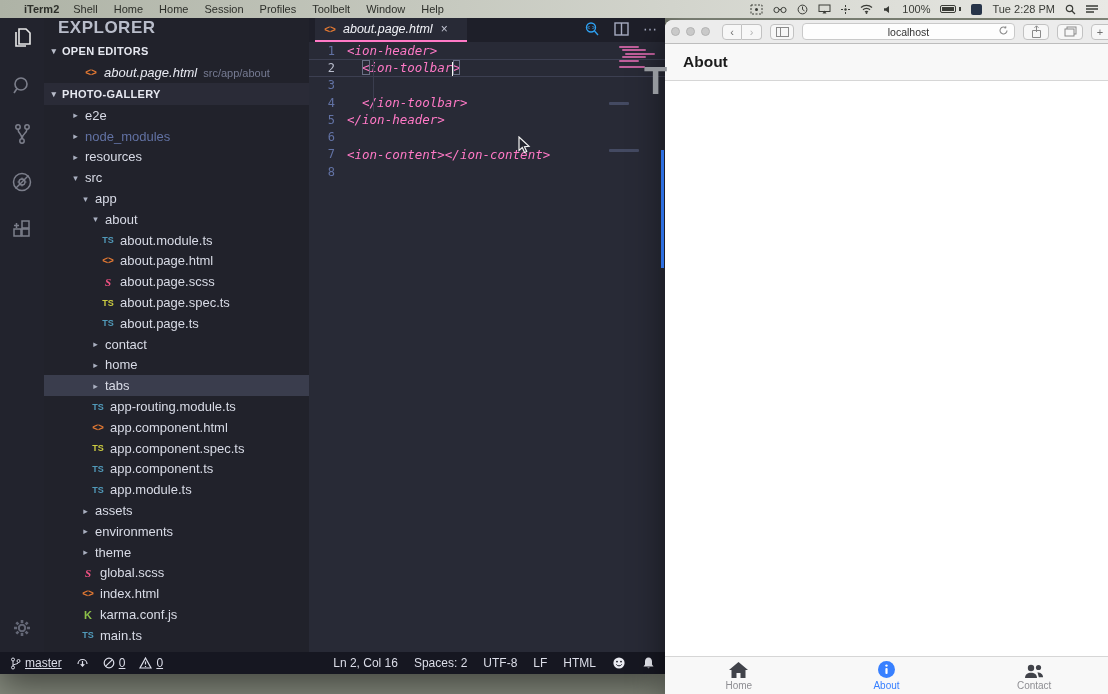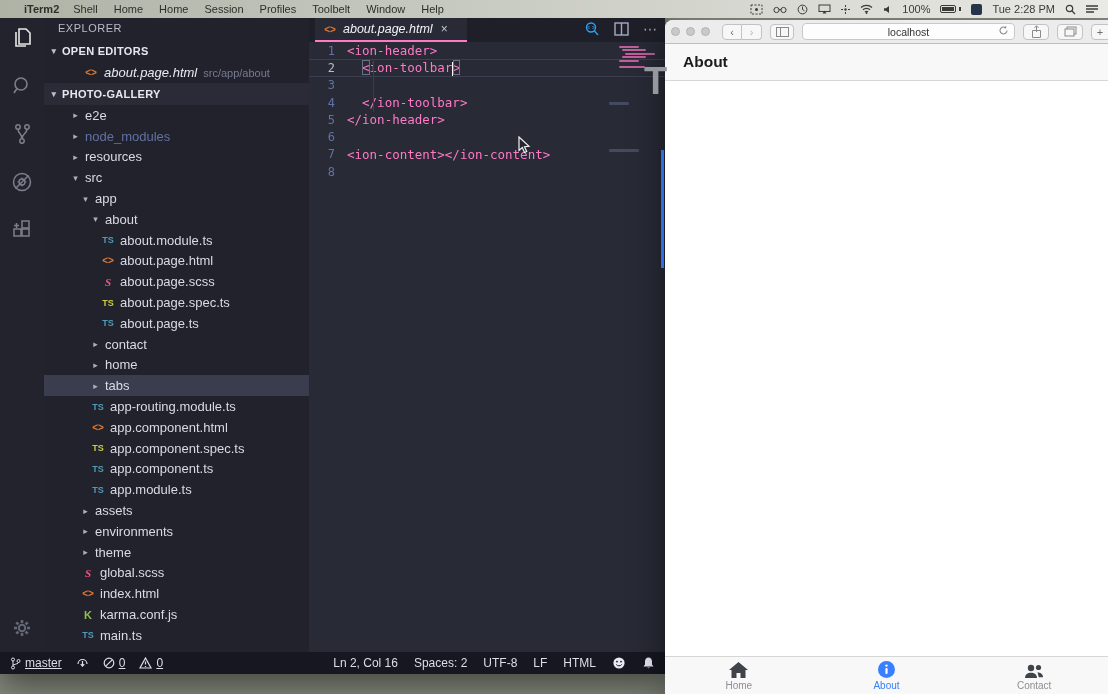--- a/index.html
+++ b/index.html
@@ -36,22 +36,22 @@
   .vs-main { flex:1; display:flex; min-height:0; }
 
   .activitybar { width:44px; background:#22232d; display:flex; flex-direction:column; align-items:center;
     padding-top:10px; gap:24px; flex:0 0 auto; position:relative; }
   .ab-icon { width:24px; height:24px; display:flex; align-items:center; justify-content:center; opacity:.55; }
   .ab-icon.active { opacity:1; }
   .ab-icon svg { display:block; }
   .ab-gear { position:absolute; bottom:12px; left:10px; }
 
   .sidebar { width:265px; background:#21222b; flex:0 0 auto; color:#ced2df; font-size:13px; overflow:hidden; }
-  .expl-title { height:24px; display:flex; align-items:center; padding-left:14px; font-size:11px;
-    letter-spacing:.5px; color:#b9bdca; }
+  .expl-title { height:24px; display:flex; align-items:center; padding-left:14px; font-size:17px;
+    letter-spacing:.5px; color:#b9bdca;font-weight:bold; }
   .sec-header { height:22px; display:flex; align-items:center; font-size:11px; font-weight:bold;
     color:#e6e8f0; letter-spacing:.3px; padding-left:5px; gap:3px; }
   .sec-header.banded { background:#2a2b37; }
   .sec-arrow { font-size:9px; color:#b9bdca; width:10px; text-align:center; }
   .oe-item { height:21px; display:flex; align-items:center; padding-left:40px; gap:6px; }
   .oe-name { font-style:italic; color:#e8eaf2; }
   .oe-path { color:#767b93; font-size:11px; }
   .trow { height:20.8px; display:flex; align-items:center; gap:5px; white-space:nowrap; }
   .trow.selected { background:#3a3d4d; }
   .t-arrow { font-size:9px; color:#aab0c0; width:9px; text-align:center; flex:0 0 auto; }
@@ -72,21 +72,21 @@
   .tab-name { font-style:italic; font-size:12.5px; color:#f2f3f8; }
   .tab-close { color:#c3c6d4; font-size:12px; margin-left:2px; }
   .tab-actions { position:absolute; right:8px; top:0; bottom:0; display:flex; align-items:center; gap:14px; color:#a6abc0; }
   .tab-actions svg { display:block; }
 
   .codearea { flex:1; position:relative; font-family:"DejaVu Sans Mono", monospace; font-size:12.5px; overflow:hidden; }
   .cline { height:17.3px; display:flex; align-items:center; position:relative; }
   .lnum { width:38px; text-align:right; padding-right:12px; color:#6272a4; font-size:12px; flex:0 0 auto; }
   .cline.active .lnum { color:#b9bdcc; }
   .cline.active { border-top:1px solid #3c3f51; border-bottom:1px solid #3c3f51; }
-  .ltext { white-space:pre; }
+  .ltext { white-space:pre;font-style:italic; }
   .tok-t { color:#ff79c6; }
   .tok-p { color:#f8f8f2; }
   .tok-bx { outline:1px solid #6a6f85; outline-offset:-1px; }
   .caret { display:inline-block; width:1.5px; height:14px; background:#f8f8f2; vertical-align:middle; margin:0 -.5px; }
   .indent-guide { position:absolute; width:1px; background:#3a3d4e; }
   .minimap { position:absolute; top:2px; right:8px; width:40px; }
   .mm-bar { height:2px; margin:1.5px 0 0 2px; background:#c05f9b; border-radius:1px; }
   .ghost-dash { position:absolute; height:3px; background:#5b6587; opacity:.55; border-radius:1px; }
 
   .vs-statusbar { height:22px; background:#161721; display:flex; align-items:center; color:#dcdee9;

